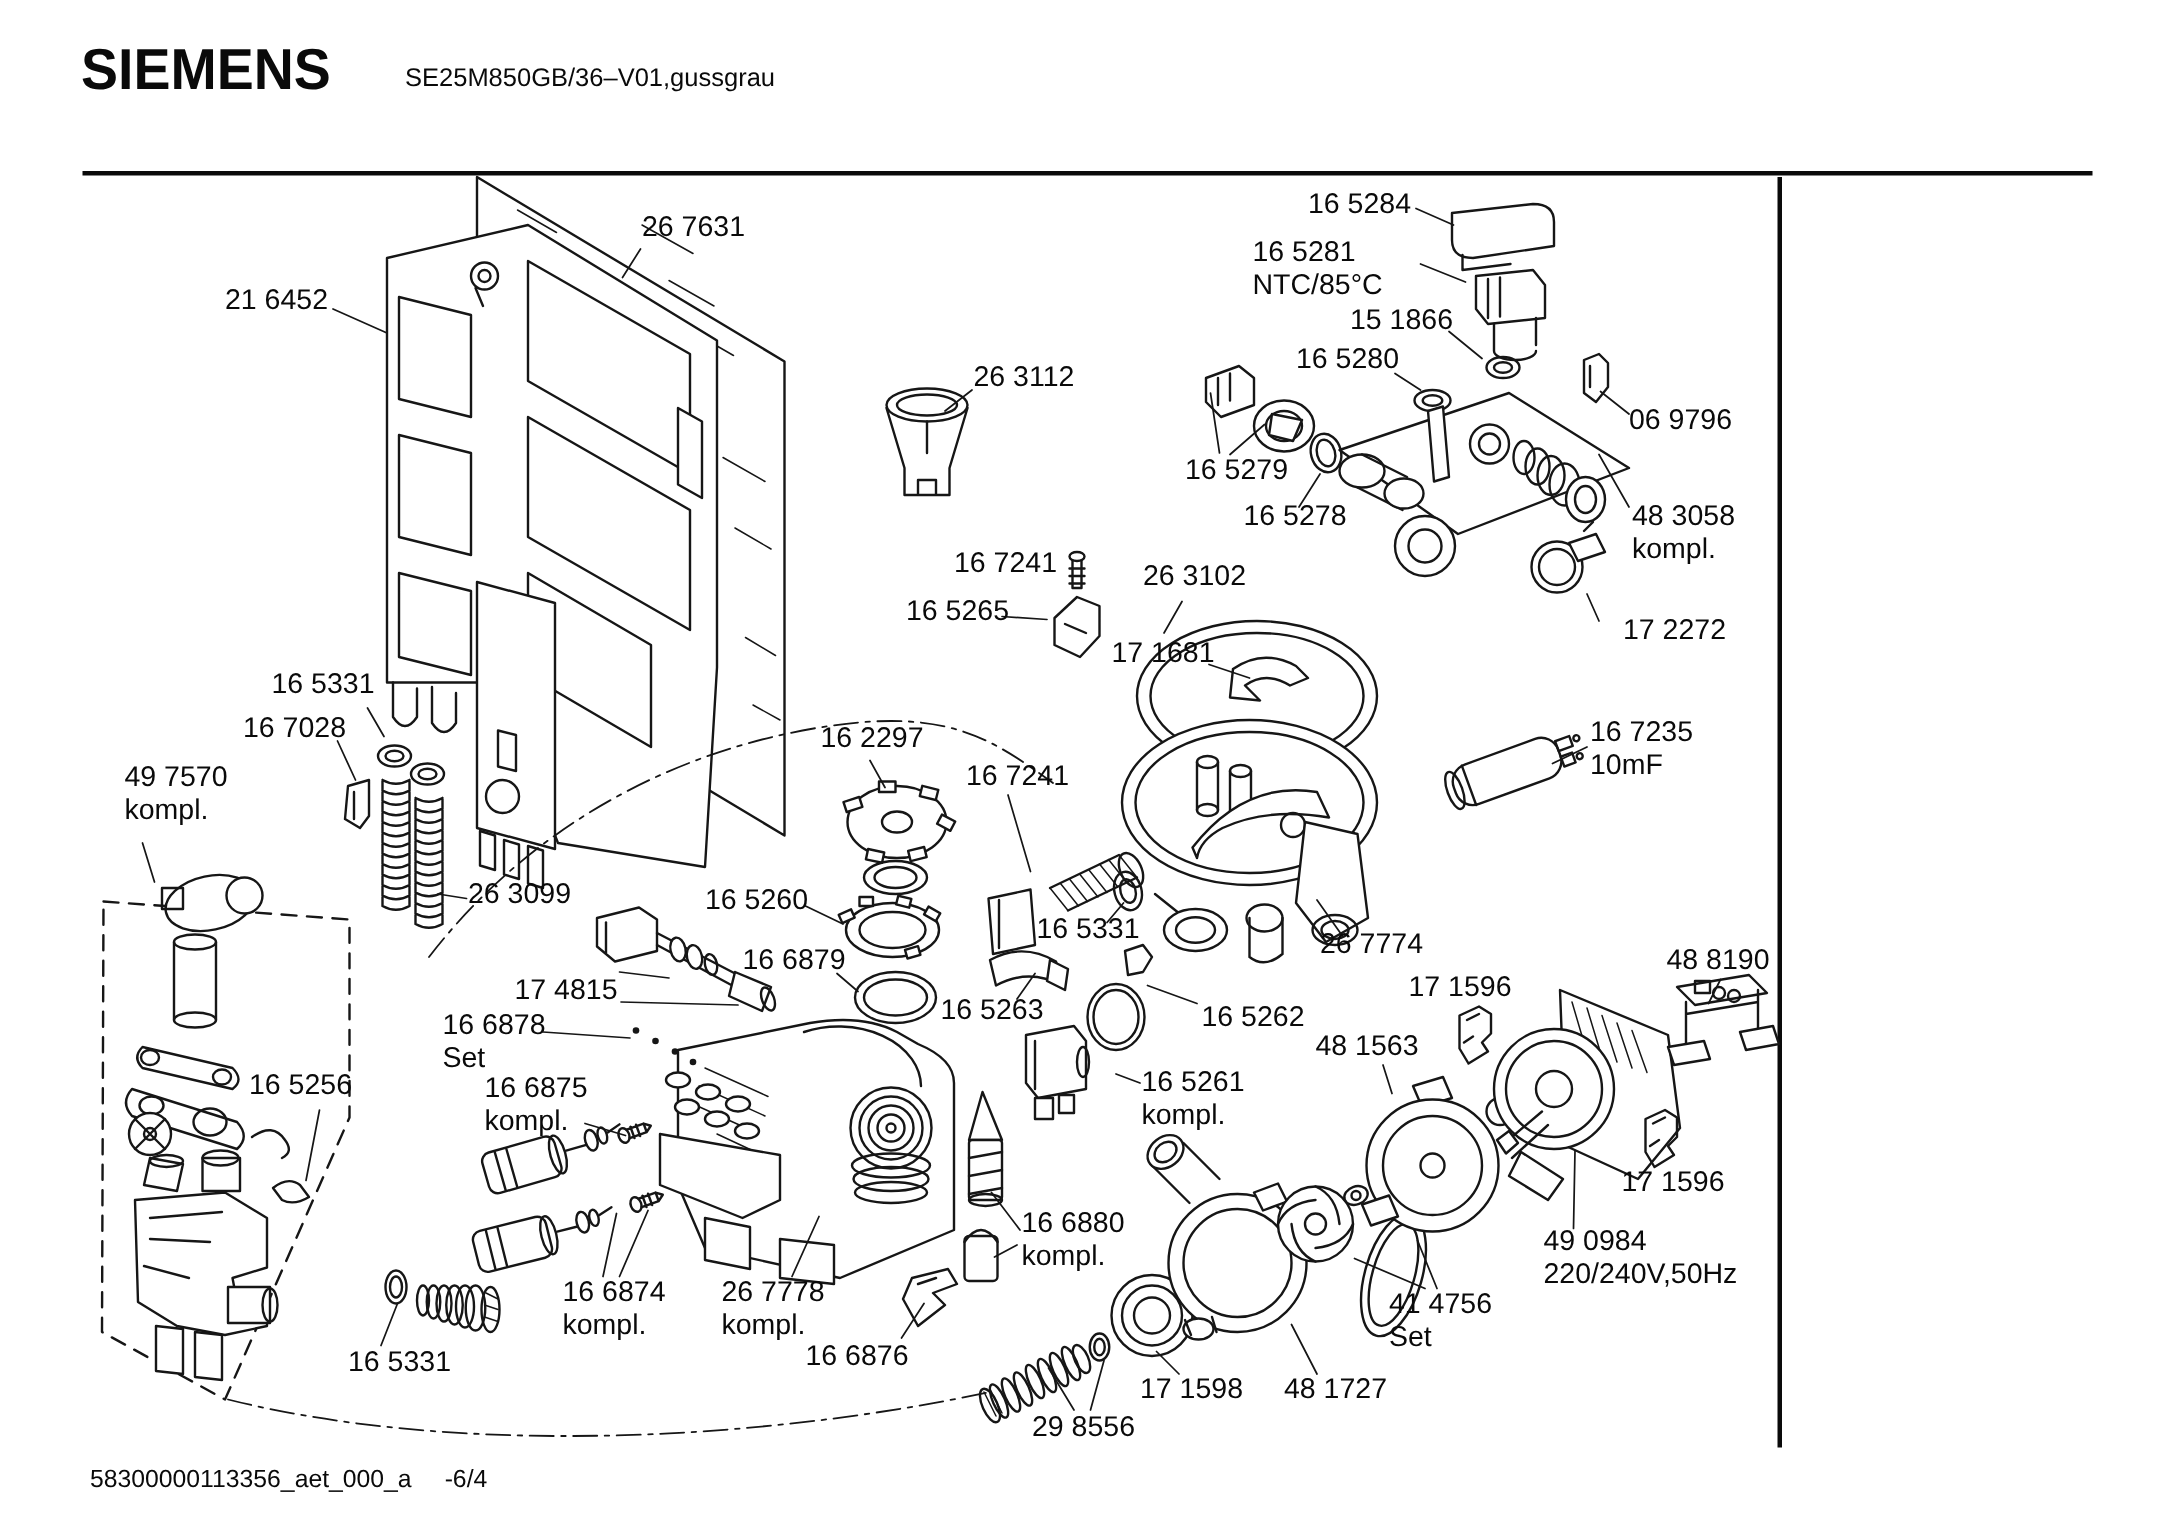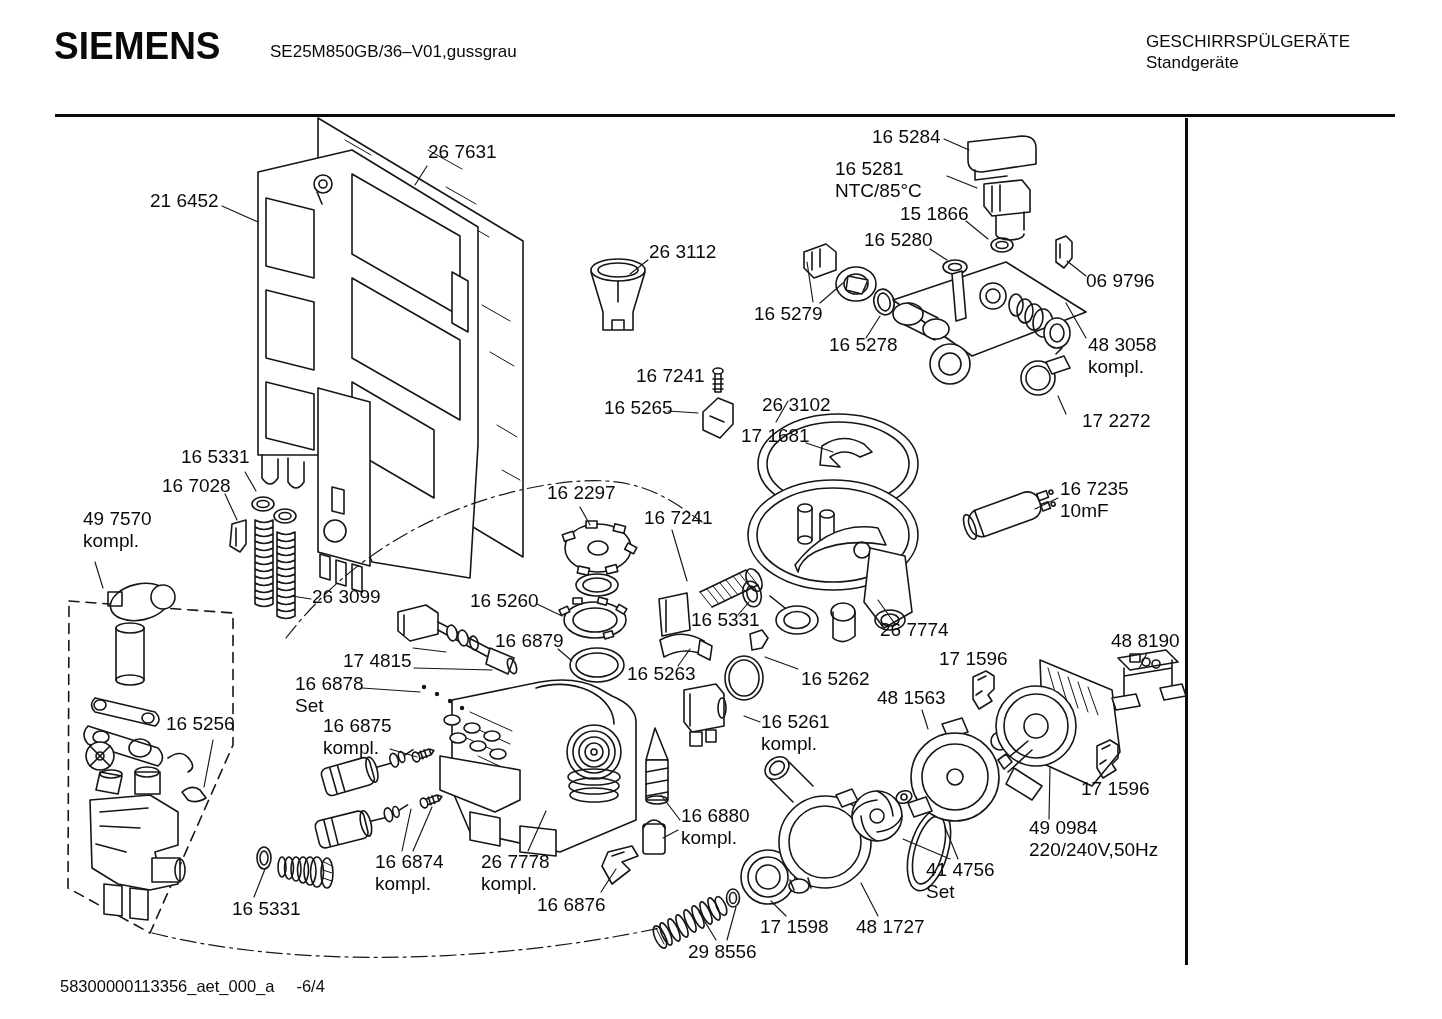--- a/index.html
+++ b/index.html
@@ -22,22 +22,20 @@
   svg .dot{fill:#161616;stroke:none;}
   .part-label{position:absolute;font-size:19px;line-height:21.5px;white-space:pre-line;}
 </style>
 </head>
 <body>
 
 <div id="page">
 
   <div class="brand">SIEMENS</div>
   <div class="model">SE25M850GB/36–V01,gussgrau</div>
-  <div class="cat">GESCHIRRSPÜLGERÄTE
-Standgeräte</div>
   <div class="toprule"></div>
   <div class="vrule"></div>
 
   <svg width="1442" height="1019" viewBox="0 0 1442 1019">
     <defs>
       <g id="sol">
           <rect x="0" y="0" width="50" height="28" rx="6"></rect>
           <path d="M10 1v26M18 1v26"></path>
           <ellipse cx="50" cy="14" rx="5" ry="13"></ellipse>
           <path d="M56 13h14"></path>
@@ -423,29 +421,29 @@
   </svg>
 
   <div class="part-label" style="left:428px;top:141px">26 7631</div>
   <div class="part-label" style="left:150px;top:190px">21 6452</div>
   <div class="part-label" style="left:872px;top:126px">16 5284</div>
   <div class="part-label" style="left:835px;top:158px">16 5281
 NTC/85°C</div>
   <div class="part-label" style="left:900px;top:203px">15 1866</div>
   <div class="part-label" style="left:864px;top:229px">16 5280</div>
   <div class="part-label" style="left:1086px;top:270px">06 9796</div>
-  <div class="part-label" style="left:754px;top:303px">16 5279</div>
+  <div class="part-label" style="left:790px;top:303px">16 5279</div>
   <div class="part-label" style="left:829px;top:334px">16 5278</div>
   <div class="part-label" style="left:1088px;top:334px">48 3058
 kompl.</div>
   <div class="part-label" style="left:1082px;top:410px">17 2272</div>
   <div class="part-label" style="left:649px;top:241px">26 3112</div>
   <div class="part-label" style="left:636px;top:365px">16 7241</div>
   <div class="part-label" style="left:604px;top:397px">16 5265</div>
-  <div class="part-label" style="left:762px;top:394px">26 3102</div>
+  <div class="part-label" style="left:762px;top:374px">26 3102</div>
   <div class="part-label" style="left:741px;top:425px">17 1681</div>
   <div class="part-label" style="left:547px;top:482px">16 2297</div>
   <div class="part-label" style="left:644px;top:507px">16 7241</div>
   <div class="part-label" style="left:1060px;top:478px">16 7235
 10mF</div>
   <div class="part-label" style="left:181px;top:446px">16 5331</div>
   <div class="part-label" style="left:162px;top:475px">16 7028</div>
   <div class="part-label" style="left:83px;top:508px">49 7570
 kompl.</div>
   <div class="part-label" style="left:312px;top:586px">26 3099</div>

